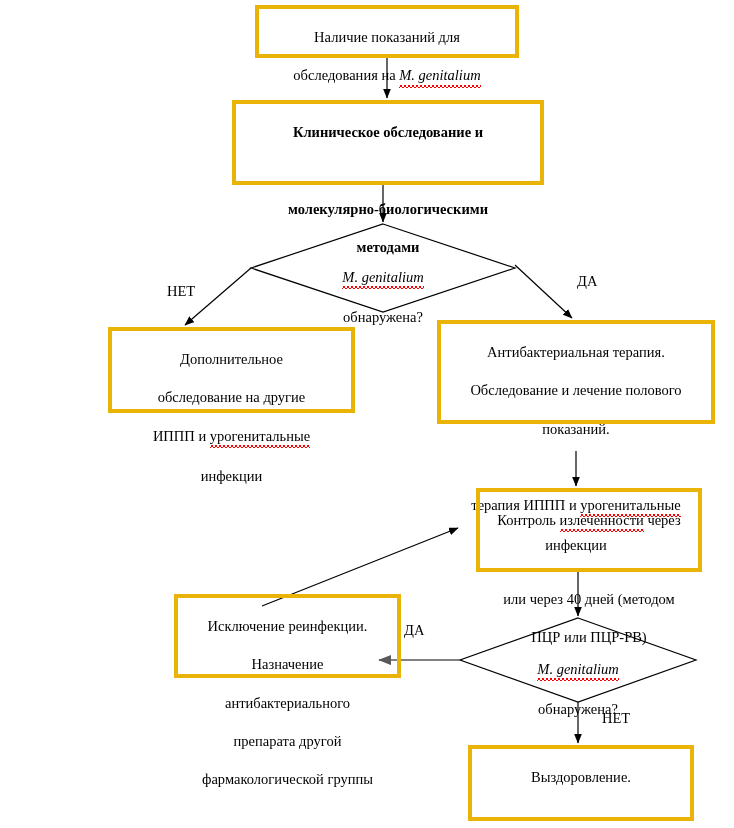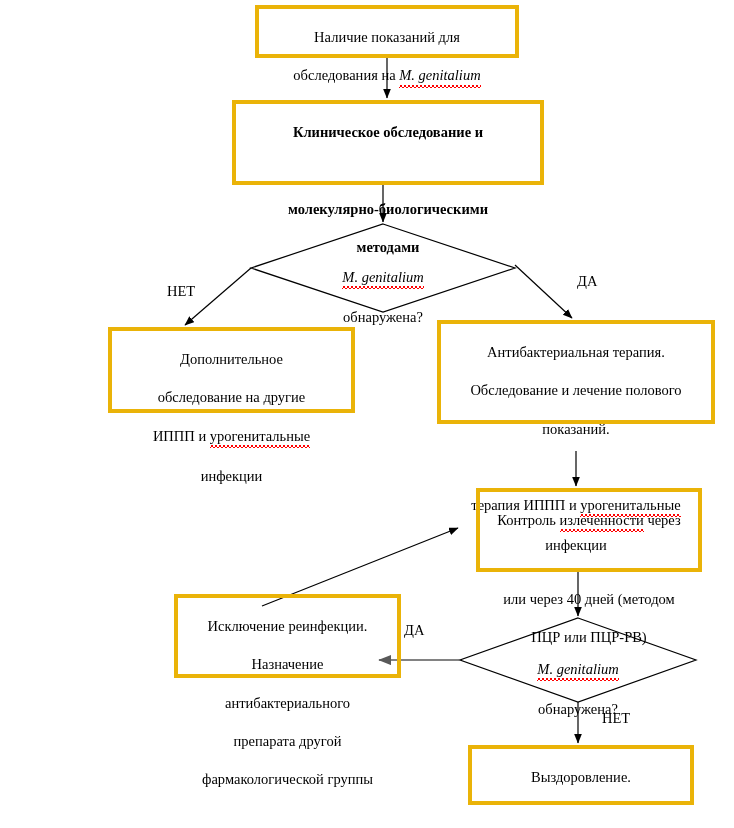--- a/index.html
+++ b/index.html
@@ -182,21 +182,21 @@
   <div class="node-box" style="left:150px; top:594px; width:227px; height:84px;margin-left:24px;">
     <div class="node-text">
       <span>Исключение реинфекции.</span><br>
       <span>Назначение</span><br>
       <span>антибактериального</span><br>
       <span>препарата другой</span><br>
       <span>фармакологической группы</span>
     </div>
   </div>
 
-  <div class="node-box" style="left:468px; top:745px; width:226px; height:60px;">
+  <div class="node-box" style="left:468px; top:745px; width:226px; height:76px;">
     <div class="node-text">
       <span>Выздоровление.</span><br>
       <br>
       <span>не подлежит</span>
     </div>
   </div>
 
 </div>
 
 </body></html>

